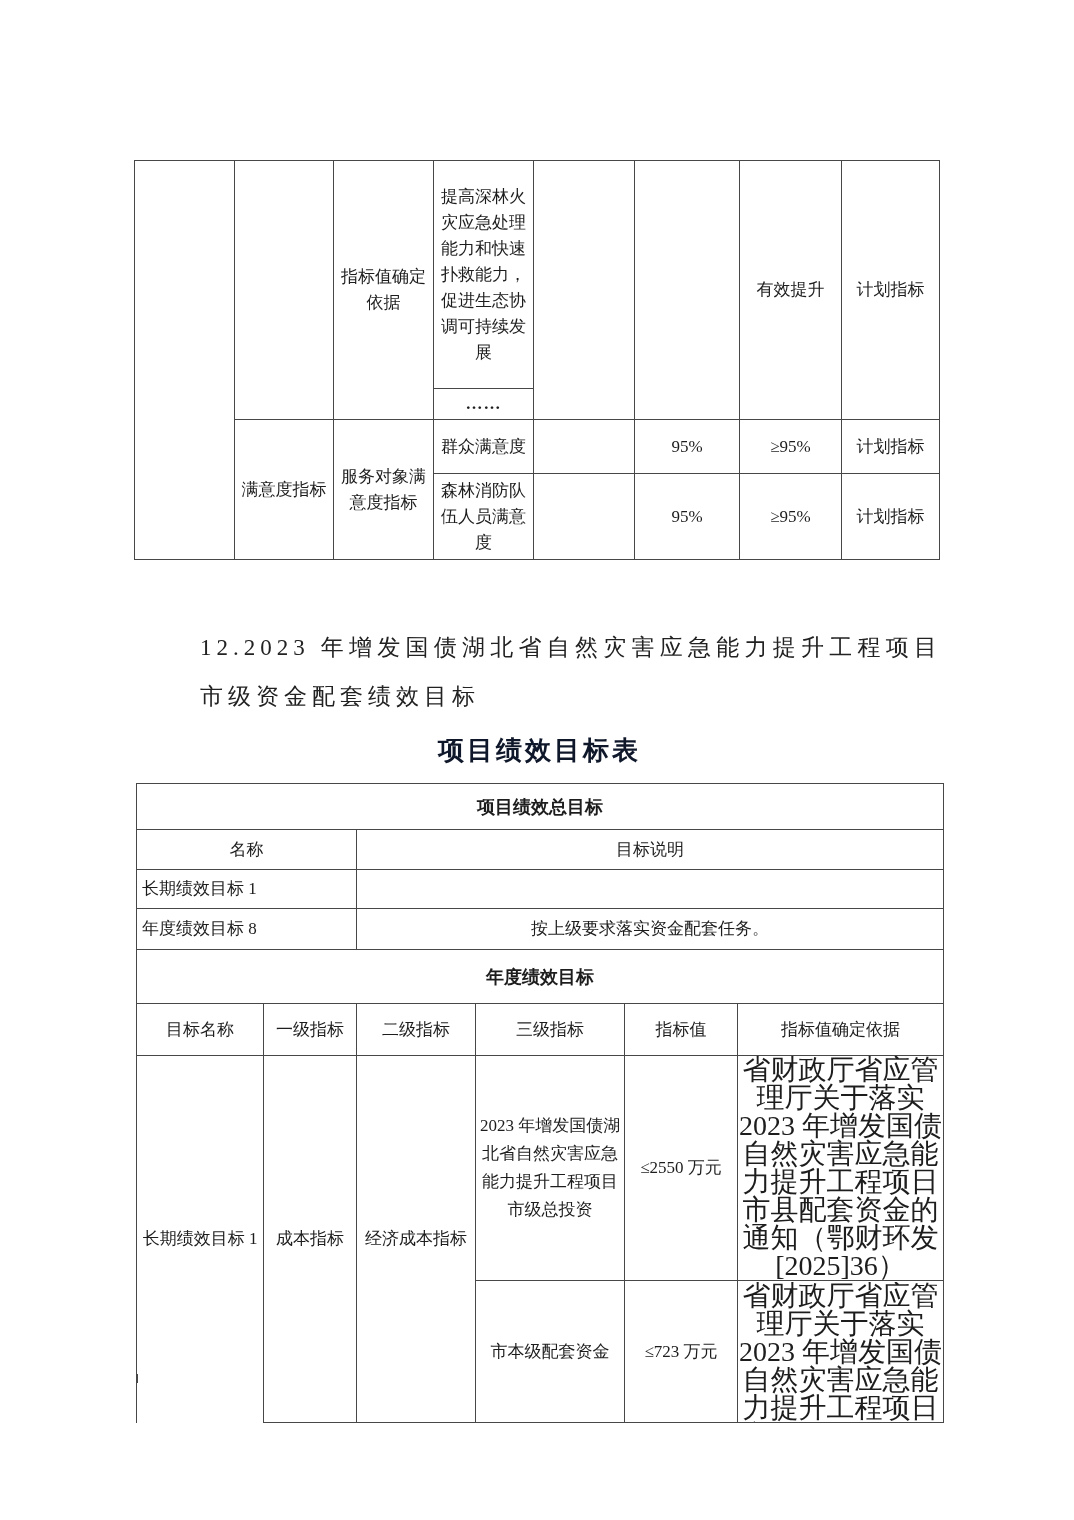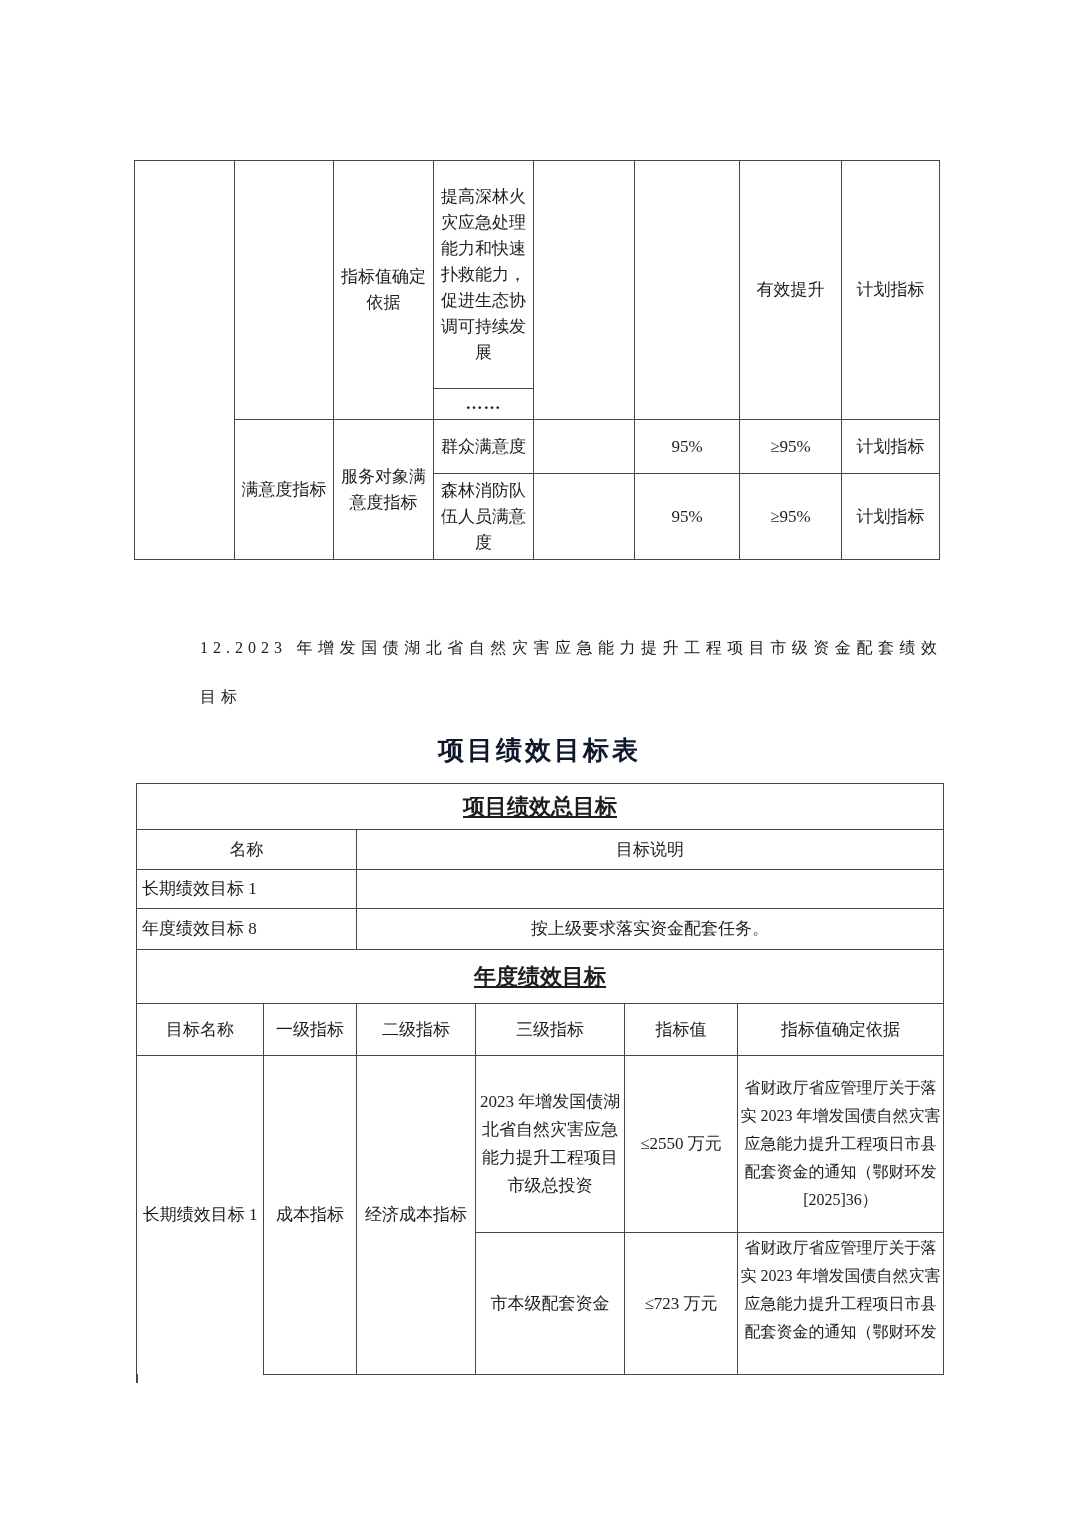--- a/index.html
+++ b/index.html
@@ -13,30 +13,30 @@
   table{border-collapse:collapse;table-layout:fixed;position:absolute;background:#fff;}
   td{
     border:1.5px solid #474747;text-align:center;vertical-align:middle;
     font-size:17px;line-height:26px;padding:0;overflow:hidden;
   }
   
   #t1{left:134px;top:160px;width:805px;}
   
   #t2{left:136px;top:783px;width:807px;}
   #t2 td{line-height:28px;}
-  .bold-row{font-weight:bold;font-size:22px;text-decoration:underline;}
+  .bold-row{font-weight:bold;font-size:18px;}
   .left-cell{text-align:left;padding-left:5px;}
-  .basis{font-size:16px;margin-top:36px;}
+  .basis{font-size:28px;margin-top:36px;}
   .no-bottom{border-bottom:none;}
   .clip{overflow:hidden;}
   .ellipsis-cell{font-weight:bold;letter-spacing:1px;}
 
   .heading{
     position:absolute;left:200px;top:623px;width:742px;
-    font-size:16px;line-height:49px;letter-spacing:5px;
+    font-size:23px;line-height:49px;letter-spacing:5px;
     text-align:justify;color:#222;
   }
   .doc-title{
     position:absolute;left:136px;top:733px;width:807px;
     text-align:center;font-size:26px;font-weight:bold;letter-spacing:3px;color:#0f172a;
   }
   .border-ext{
     position:absolute;left:136px;top:1374px;width:2px;height:9px;background:#474747;
   }
 </style>

